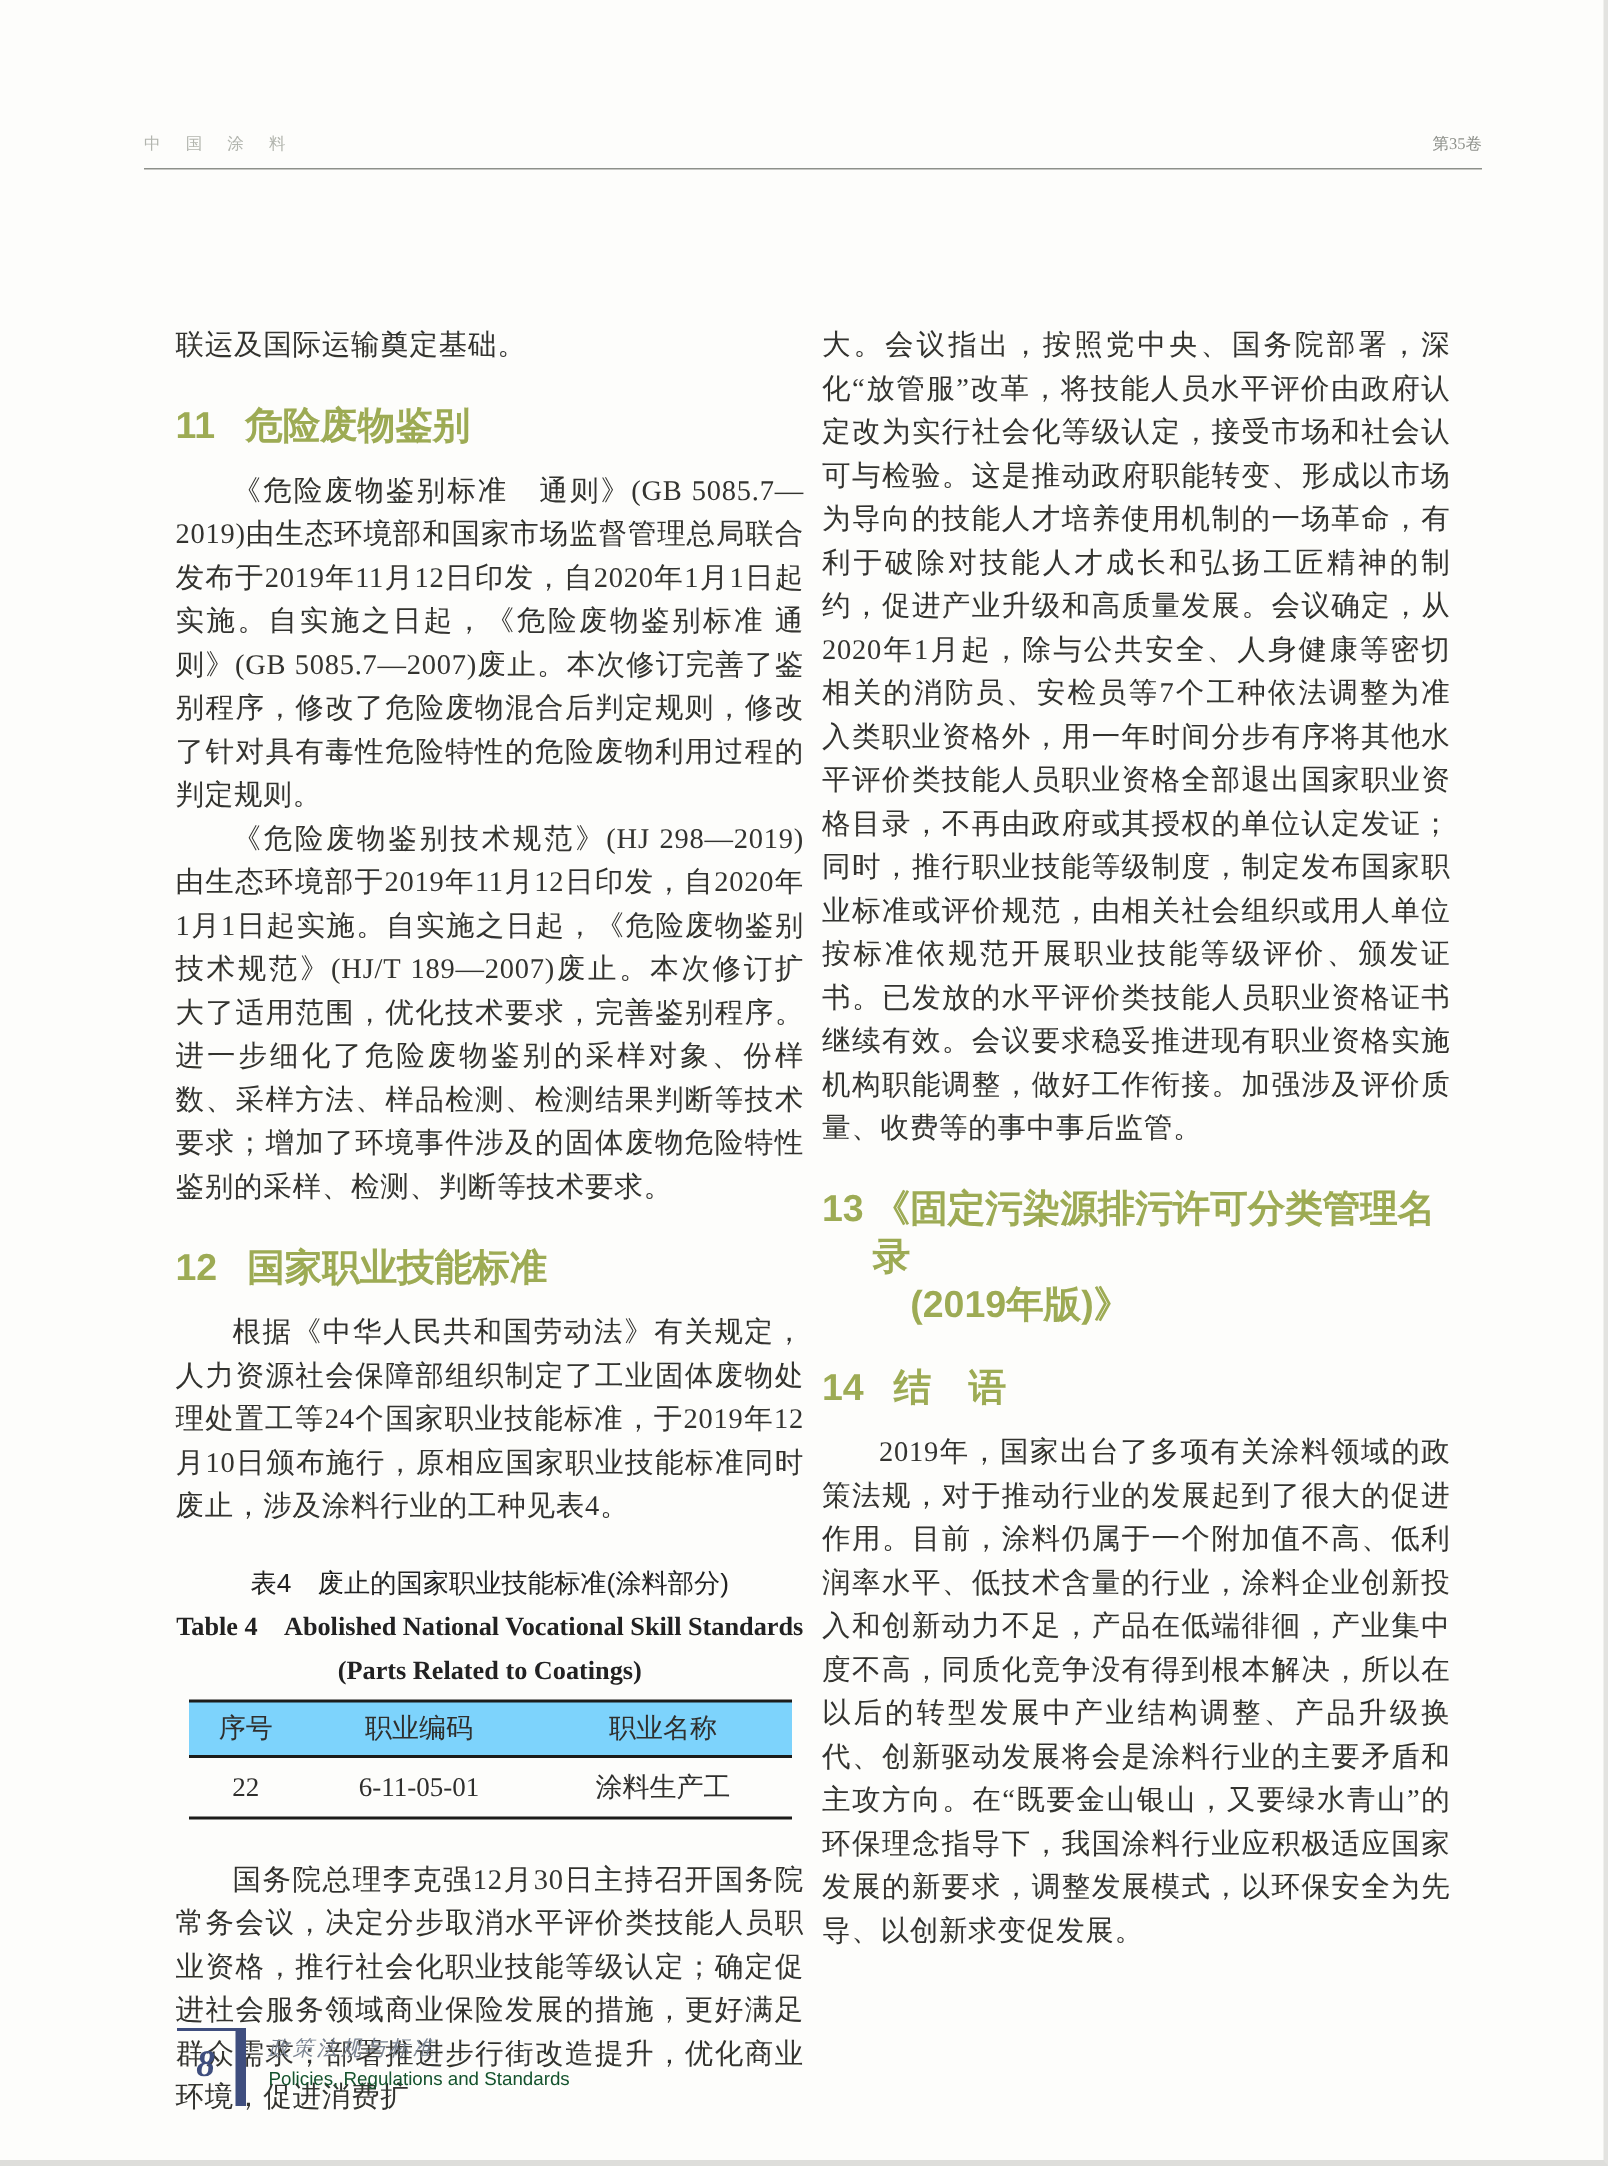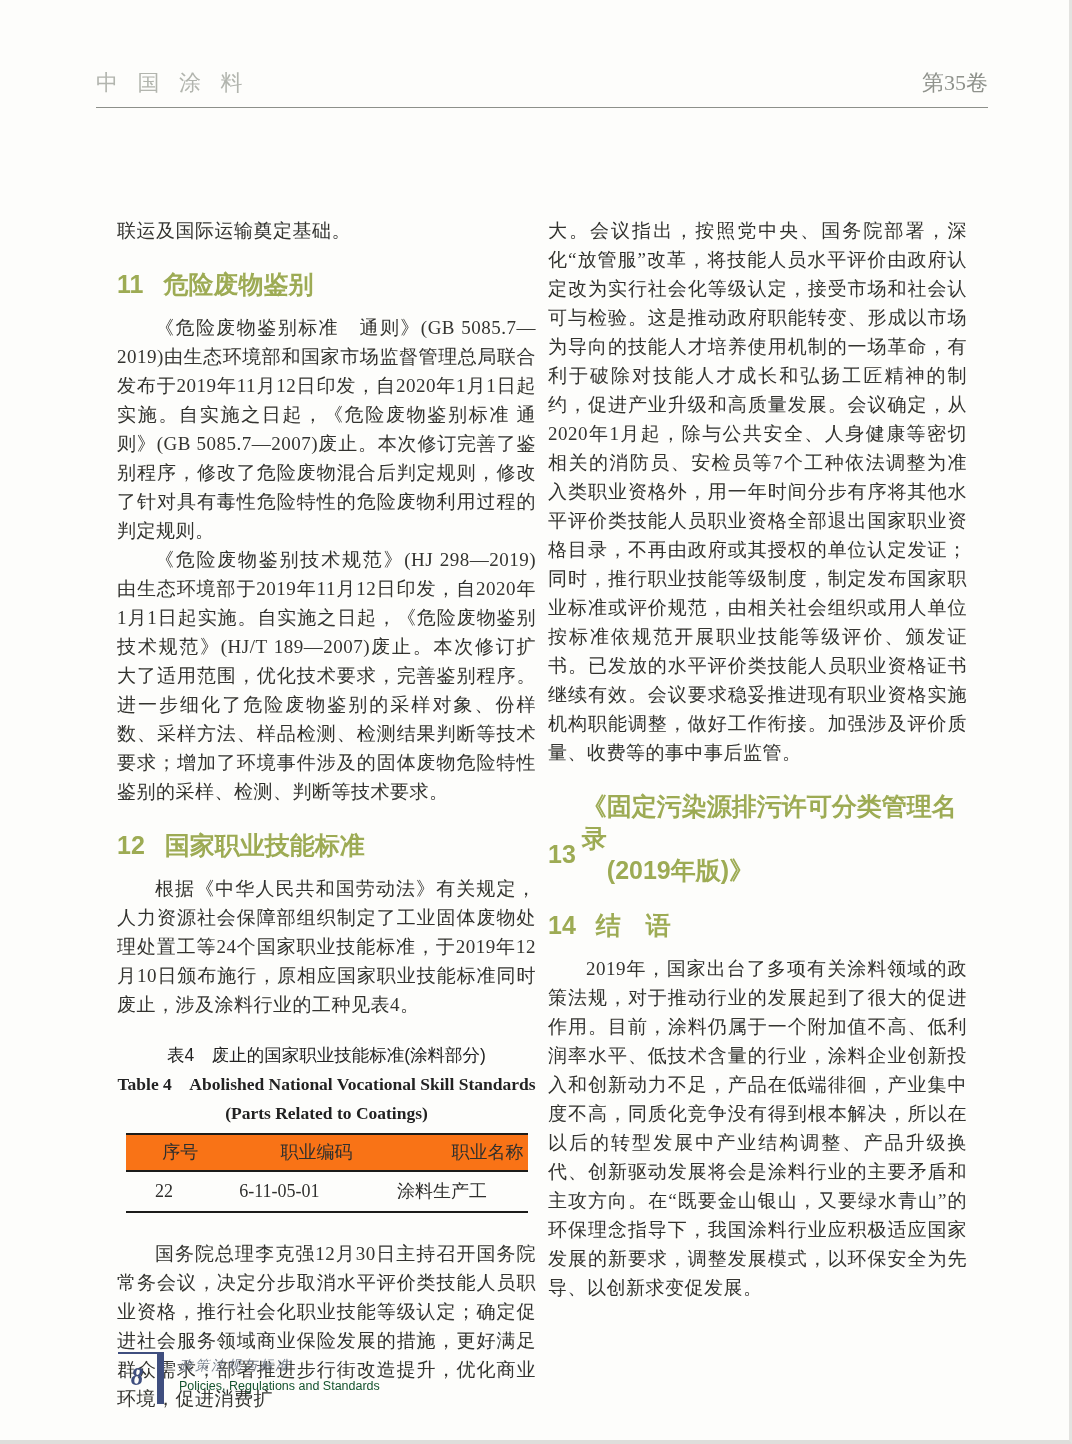--- a/index.html
+++ b/index.html
@@ -8,25 +8,25 @@
     background:#fdfdfb;
     font-family:"Liberation Serif","DejaVu Serif",serif;
     color:#2f2f2d;
     position:relative;
     overflow:hidden;
   }
   .page-edge { position:absolute; inset:0; border-right:3px solid #e3e3e0; border-bottom:4px solid #dededb; pointer-events:none; }
 
   
   .runhead {
-    position:absolute; left:96px; right:84px; top:68px;
+    position:absolute; left:96px; right:84px; top:88px;
     display:flex; justify-content:space-between; align-items:flex-end;
     border-bottom:1.5px solid #8d908a;
     padding-bottom:9px;
-    font-size:22px;
+    font-size:11px;
   }
   .runhead .journal { color:#b2b5ae; letter-spacing:7px; }
   .runhead .volume  { color:#8f928c; }
 
   
   .col { position:absolute; top:216px; width:419px; }
   .col-left  { left:117px; }
   .col-right { left:548px; }
 
   p.body {
@@ -38,46 +38,46 @@
 
   
   .sec {
     display:flex; align-items:flex-start;
     font-family:"Liberation Sans","DejaVu Sans",sans-serif;
     font-weight:bold; color:#9dab54;
     font-size:25px; line-height:32px;
     margin:23px 0 13px 0;
   }
   .sec .h-num { margin-right:20px; }
-  .sec.tight .h-num { margin-right:6px;margin-top:48px; }
+  .sec.tight .h-num { margin-right:6px; }
   .sec .h-line2 { padding-left:25px; }
 
   
   .tblwrap { margin-top:22px; }
   .tcap-cn {
     text-align:center; font-weight:normal; font-size:17.5px; line-height:29px;
     font-family:"Liberation Sans","DejaVu Sans",sans-serif; color:#222;
   }
   .tcap-en {
     text-align:center; font-weight:bold; font-size:17.5px; line-height:29px;
     font-family:"Liberation Serif","DejaVu Serif",serif; color:#222;
   }
   table.t4 {
     width:402px; margin:5px auto 0 auto;
     border-collapse:collapse;
     border-top:2.5px solid #1c1c1a;
     border-bottom:2.5px solid #1c1c1a;
     font-size:18px;
   }
   table.t4 thead th {
-    background:#f97316;
+    background:#7dd3fc;
     font-weight:normal;
     border-bottom:2.5px solid #1c1c1a;
     padding:5px 4px 6px 4px;
-    text-align:right;
+    text-align:center;
   }
   table.t4 tbody td { padding:7px 4px 8px 4px; text-align:center; }
   .after-table { margin-top:26px; }
 
   
   .footer { position:absolute; left:118px; top:1352px; display:flex; align-items:flex-start; }
   .pn-box { position:relative; width:46px; height:50px; border-top:2px solid #3f4e7e; }
   .pn-bar { position:absolute; right:0; top:0; width:7px; height:50px; background:#3f4e7e; }
   .pn {
     font-style:italic; font-weight:bold; font-size:25px; color:#3f4e7e;

